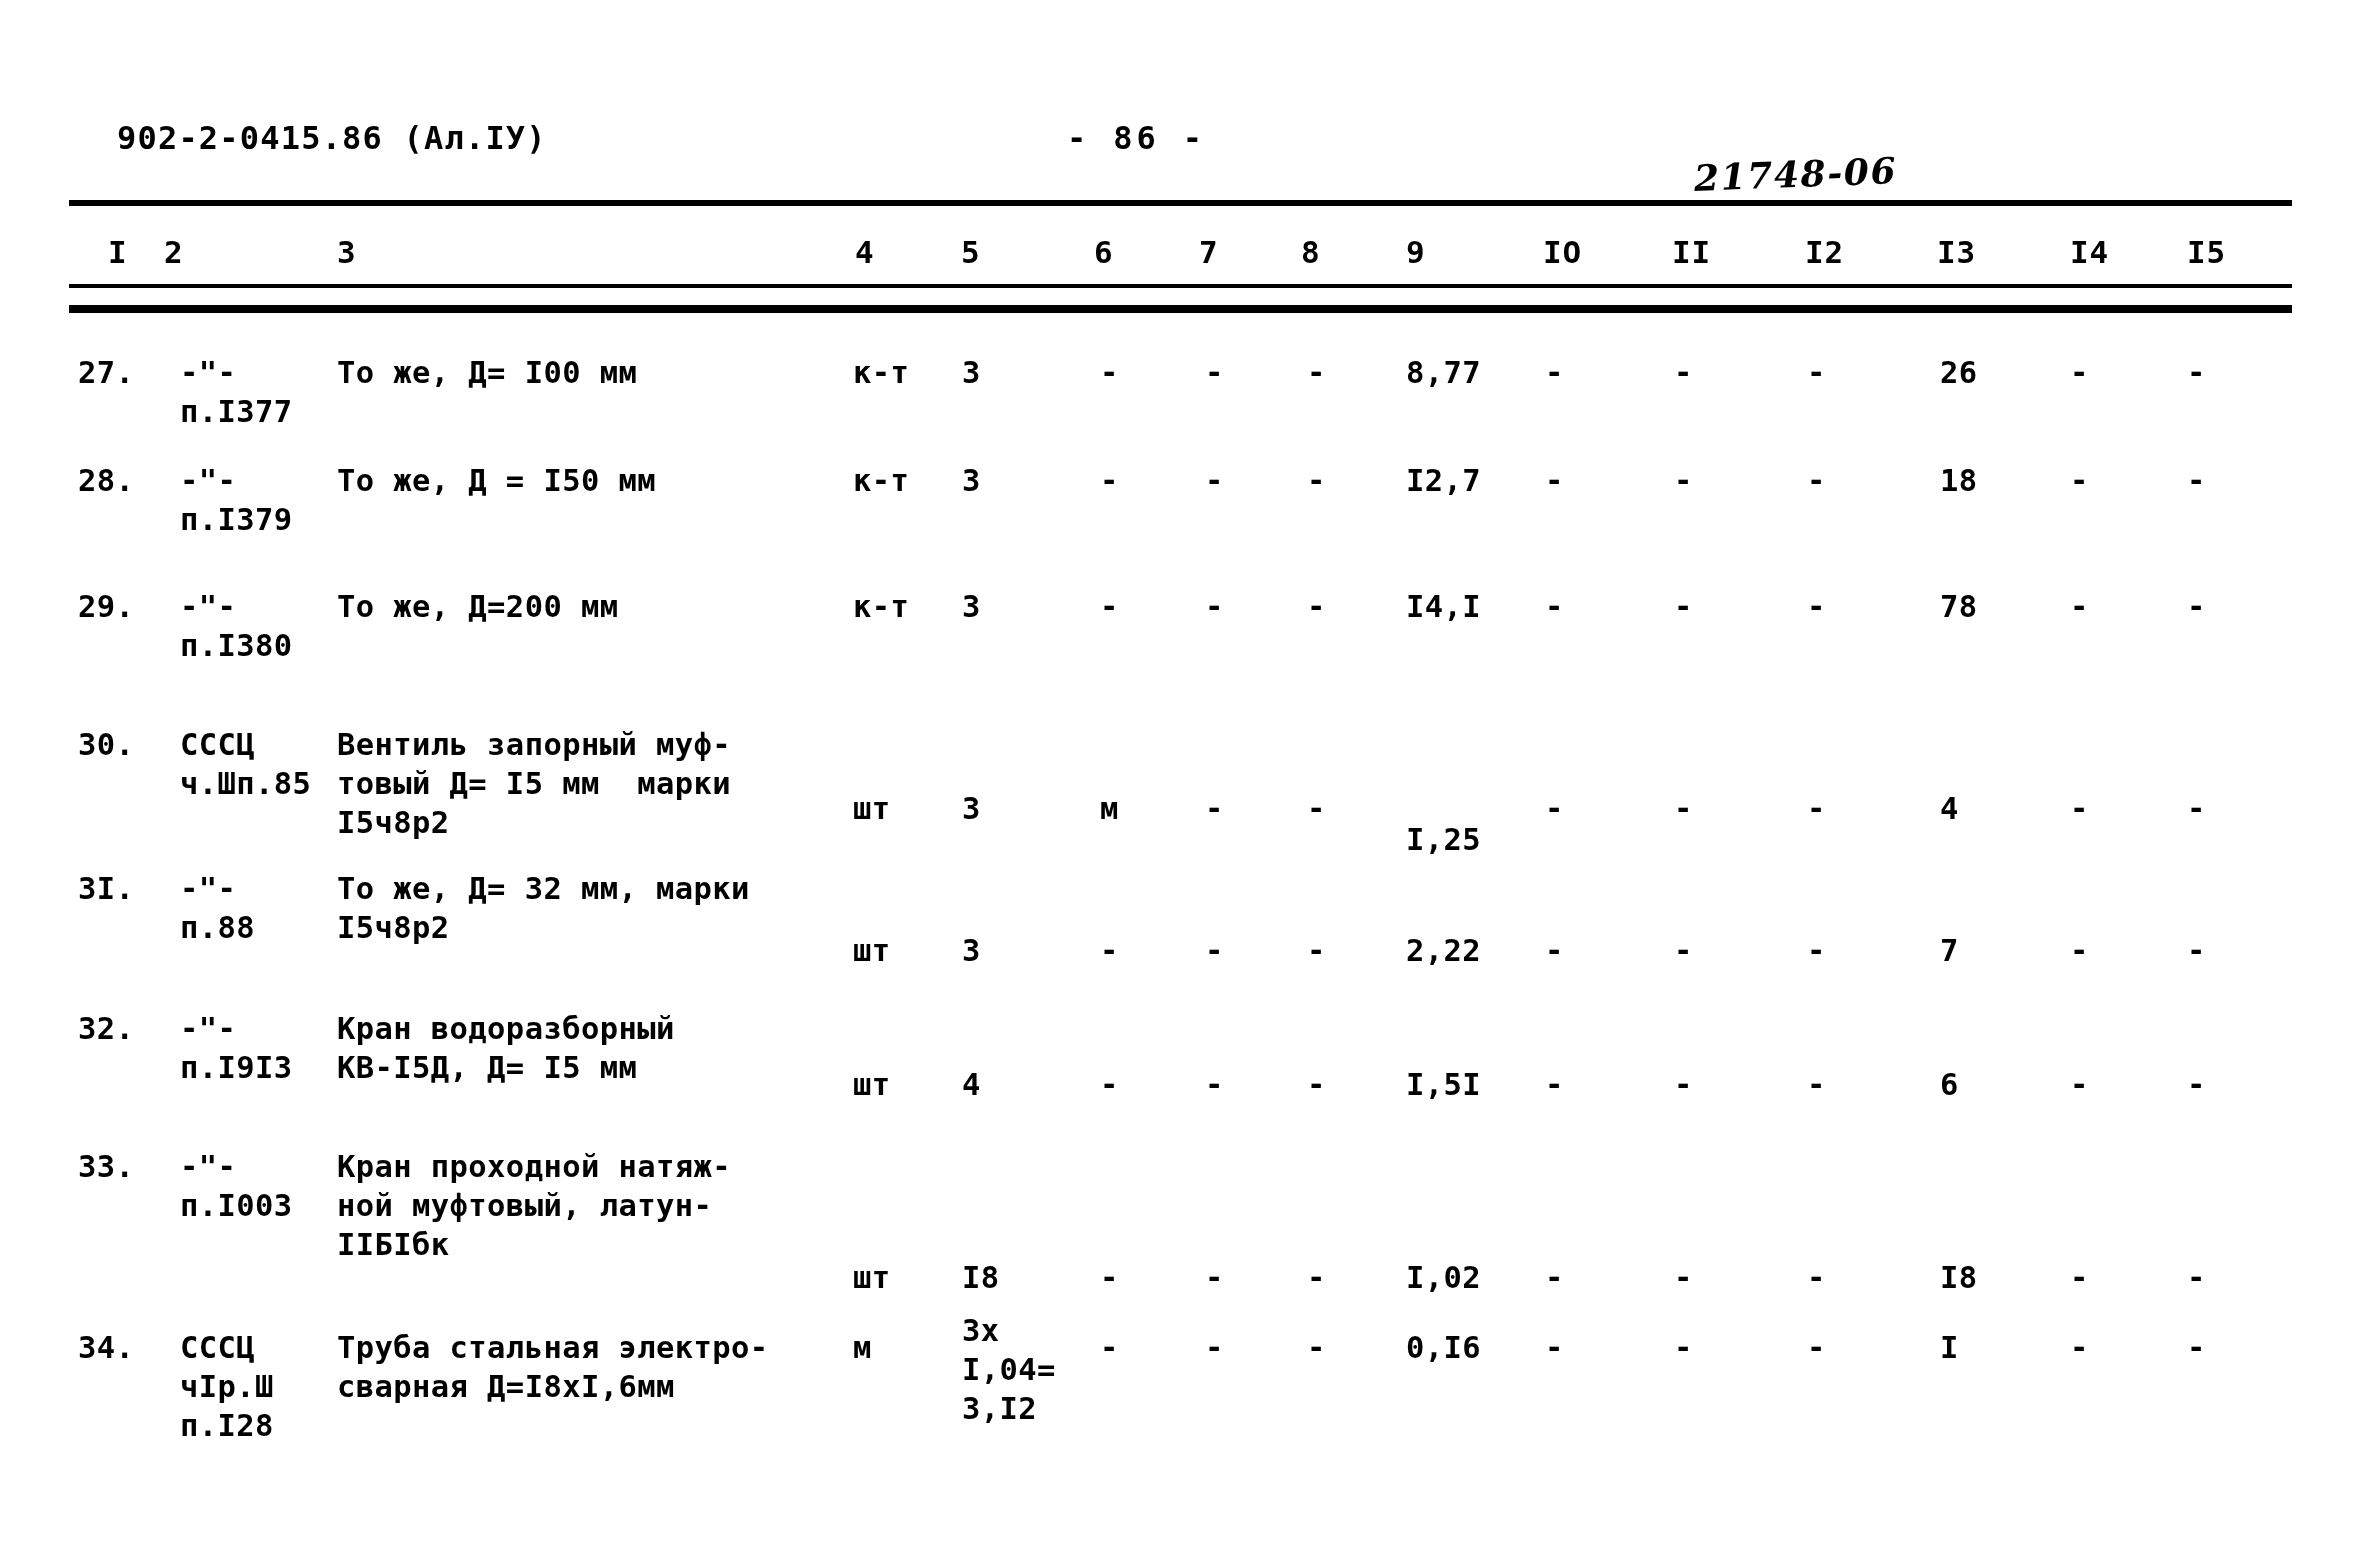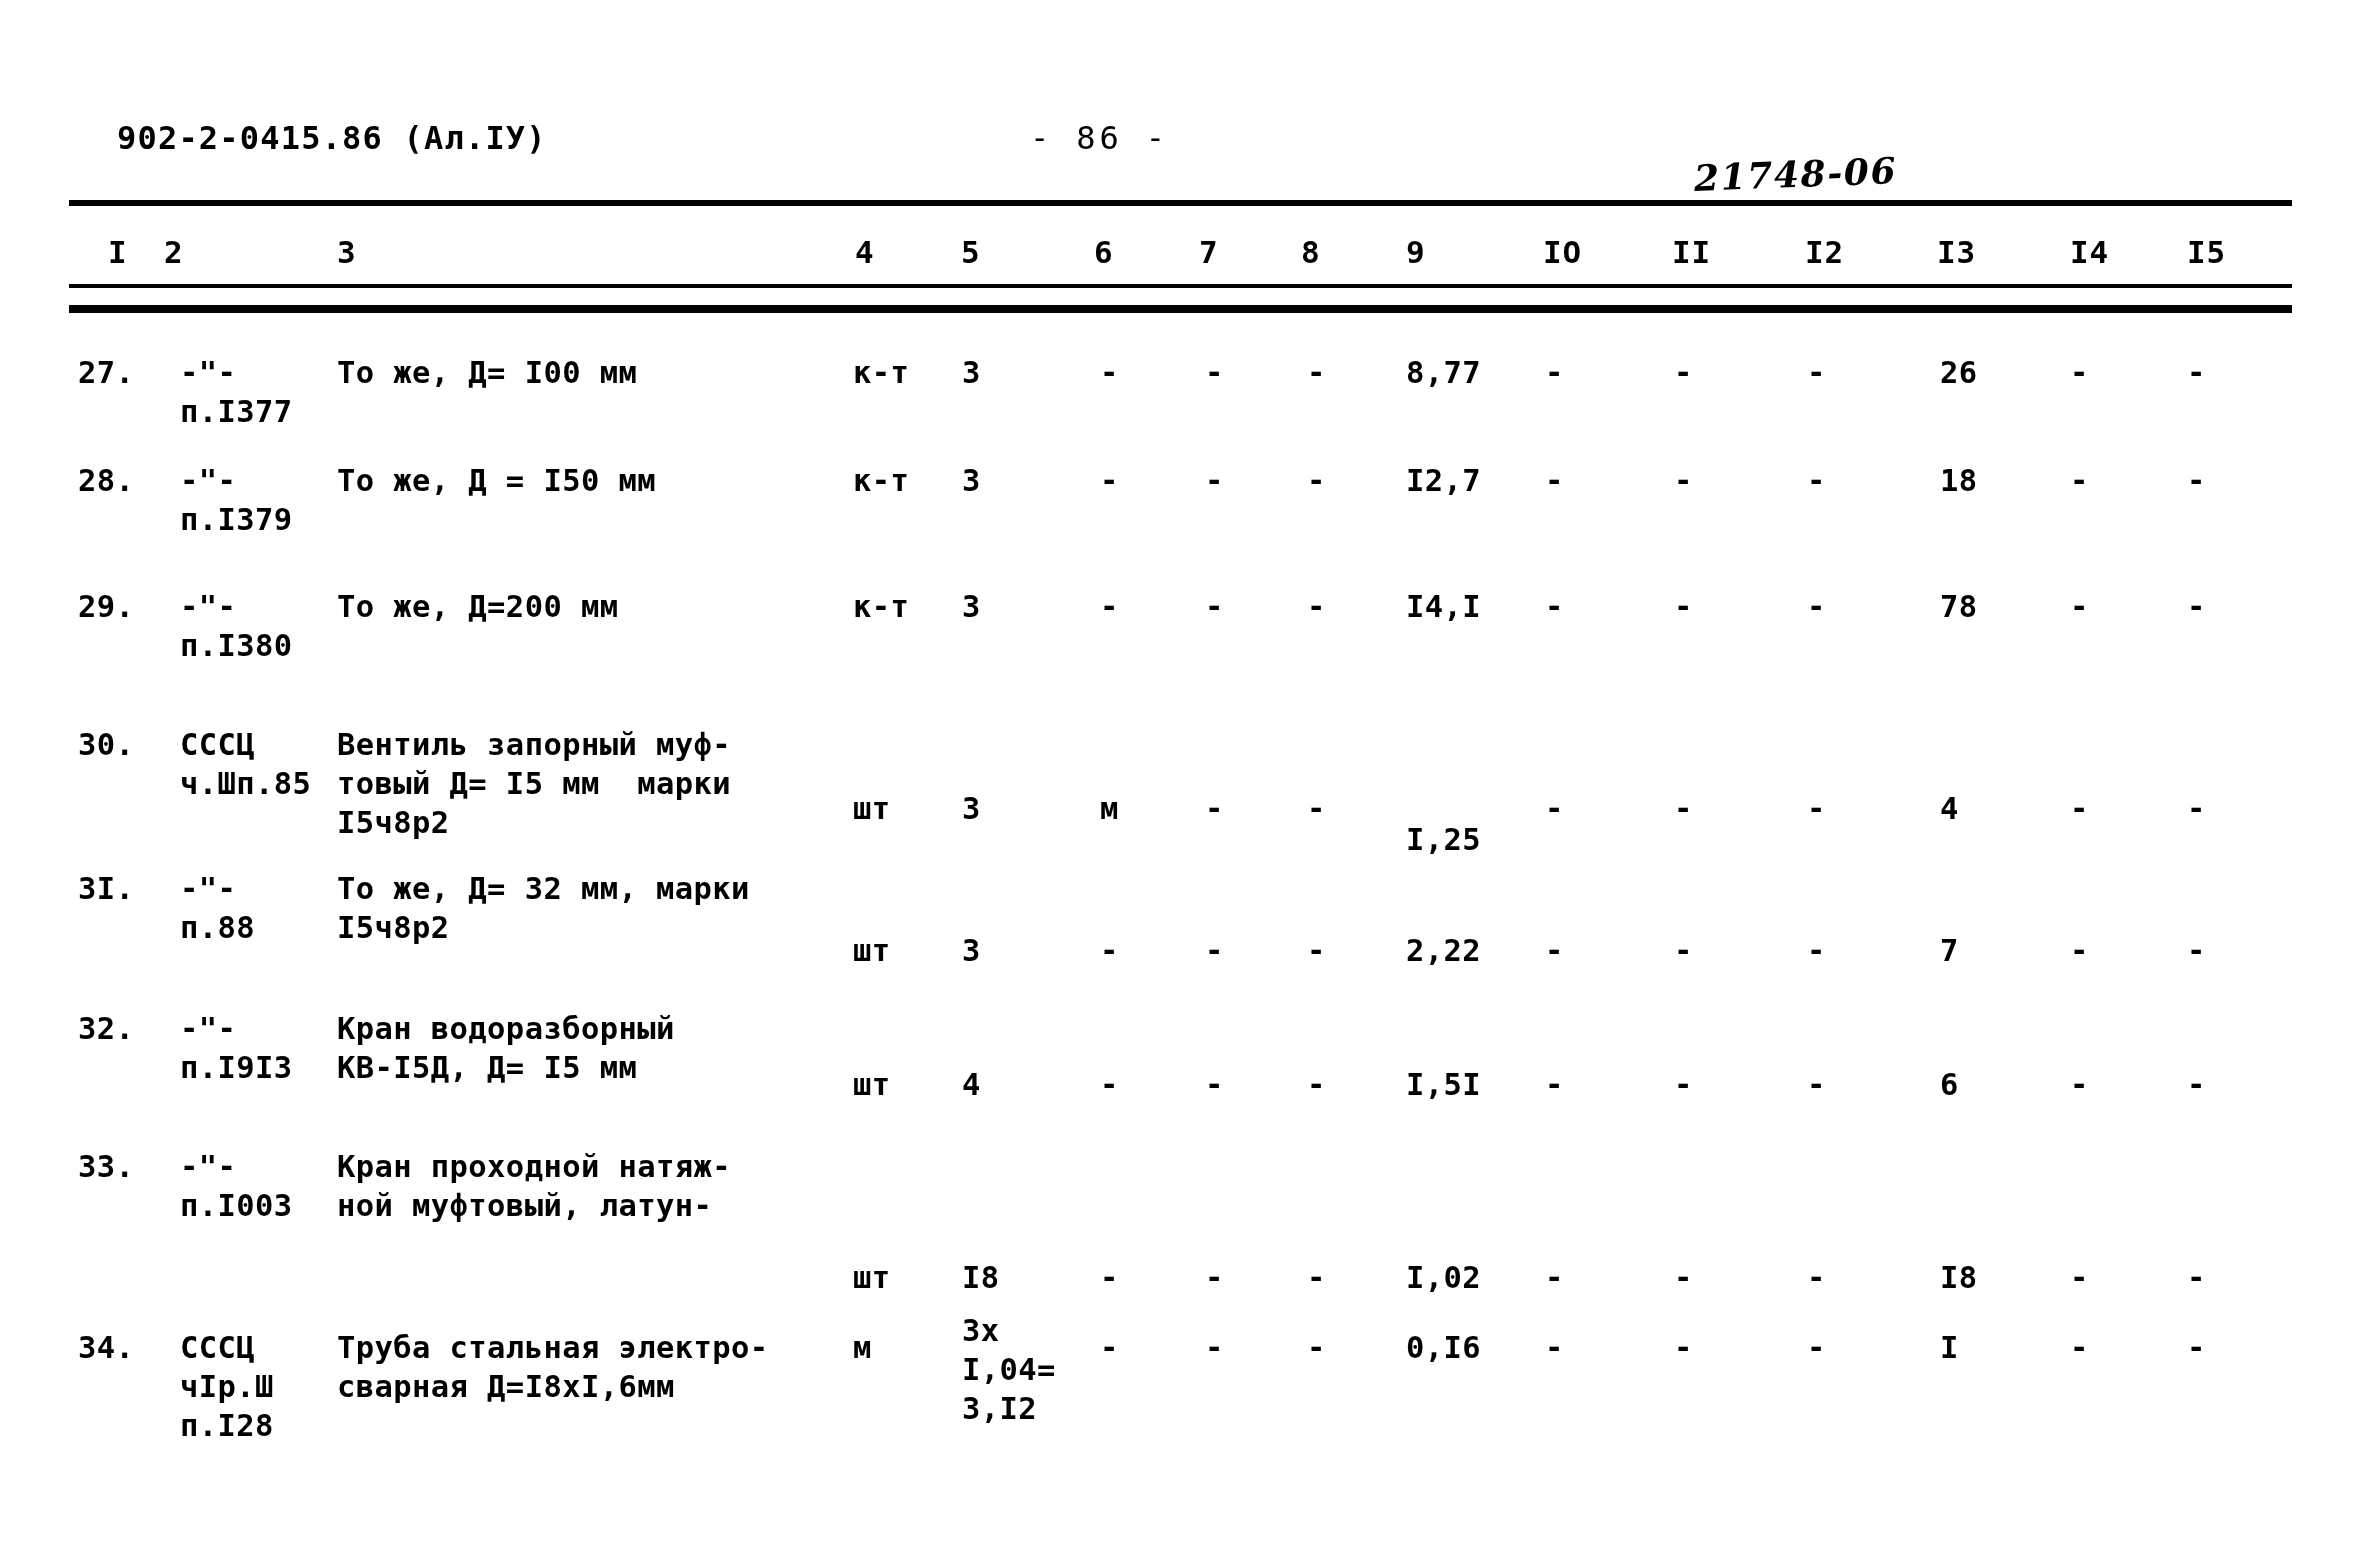--- a/index.html
+++ b/index.html
@@ -26,24 +26,24 @@
     position: absolute;
     left: 117px;
     top: 119px;
     font-size: 32px;
     font-weight: bold;
     letter-spacing: 1.2px;
     white-space: nowrap;
   }
   .page-number {
     position: absolute;
-    left: 1030px;
+    left: 1067px;
     top: 119px;
     font-size: 32px;
-    font-weight: normal;
+    font-weight: bold;
     letter-spacing: 3.9px;
     white-space: nowrap;
     text-align: right;
   }
   .stamp {
     position: absolute;
     left: 1694px;
     top: 153px;
     font-family: "DejaVu Serif", "Liberation Serif", serif;
     font-size: 36px;
@@ -223,21 +223,21 @@
         <div class="cell num" style="left: 1545px; top: 1065px;">-</div>
         <div class="cell num" style="left: 1674px; top: 1065px;">-</div>
         <div class="cell num" style="left: 1807px; top: 1065px;">-</div>
         <div class="cell num" style="left: 1940px; top: 1065px;">6</div>
         <div class="cell num" style="left: 2070px; top: 1065px;">-</div>
         <div class="cell num" style="left: 2187px; top: 1065px;">-</div>
       </div>
       <div class="row">
         <div class="cell num" style="left: 78px; top: 1147px;">33.</div>
         <div class="cell code-block" style="left: 180px; top: 1147px;"><div>-"-</div><div>п.I003</div></div>
-        <div class="cell desc" style="left: 337px; top: 1147px;"><div>Кран проходной натяж-</div><div>ной муфтовый, латун-</div></div>
+        <div class="cell desc" style="left: 337px; top: 1147px;"><div>Кран проходной натяж-</div><div>ной муфтовый, латун-</div><div>IIБIбк</div></div>
         <div class="cell num" style="left: 853px; top: 1258px;">шт</div>
         <div class="cell num" style="left: 962px; top: 1258px; white-space: pre;">I8</div>
         <div class="cell num" style="left: 1100px; top: 1258px;">-</div>
         <div class="cell num" style="left: 1205px; top: 1258px;">-</div>
         <div class="cell num" style="left: 1307px; top: 1258px;">-</div>
         <div class="cell num" style="left: 1406px; top: 1258px;">I,02</div>
         <div class="cell num" style="left: 1545px; top: 1258px;">-</div>
         <div class="cell num" style="left: 1674px; top: 1258px;">-</div>
         <div class="cell num" style="left: 1807px; top: 1258px;">-</div>
         <div class="cell num" style="left: 1940px; top: 1258px;">I8</div>

